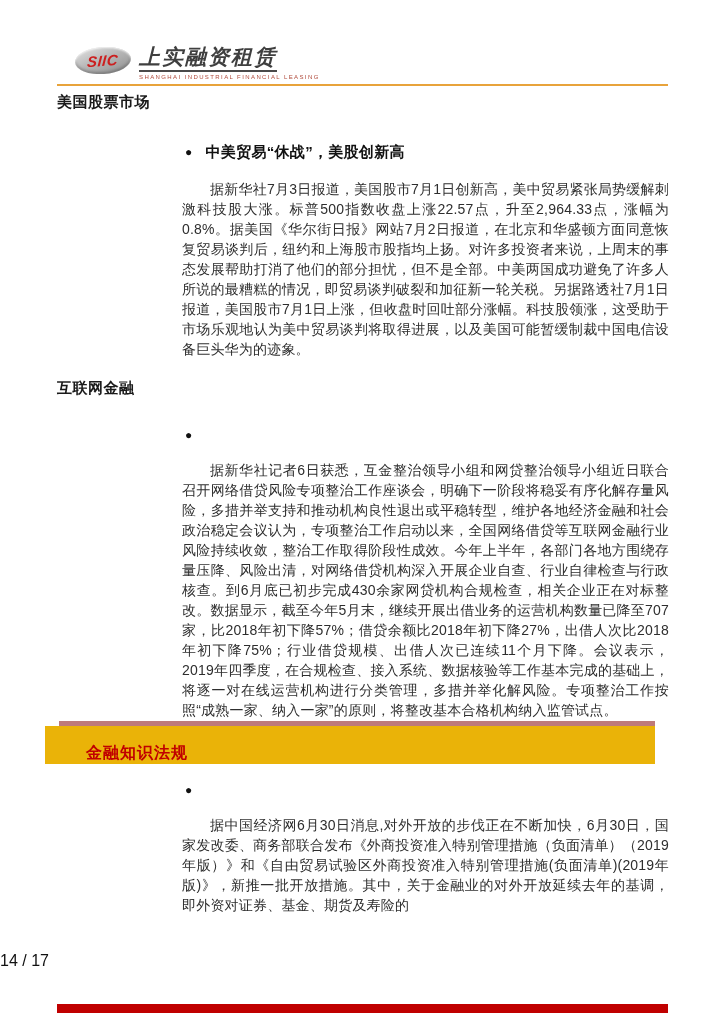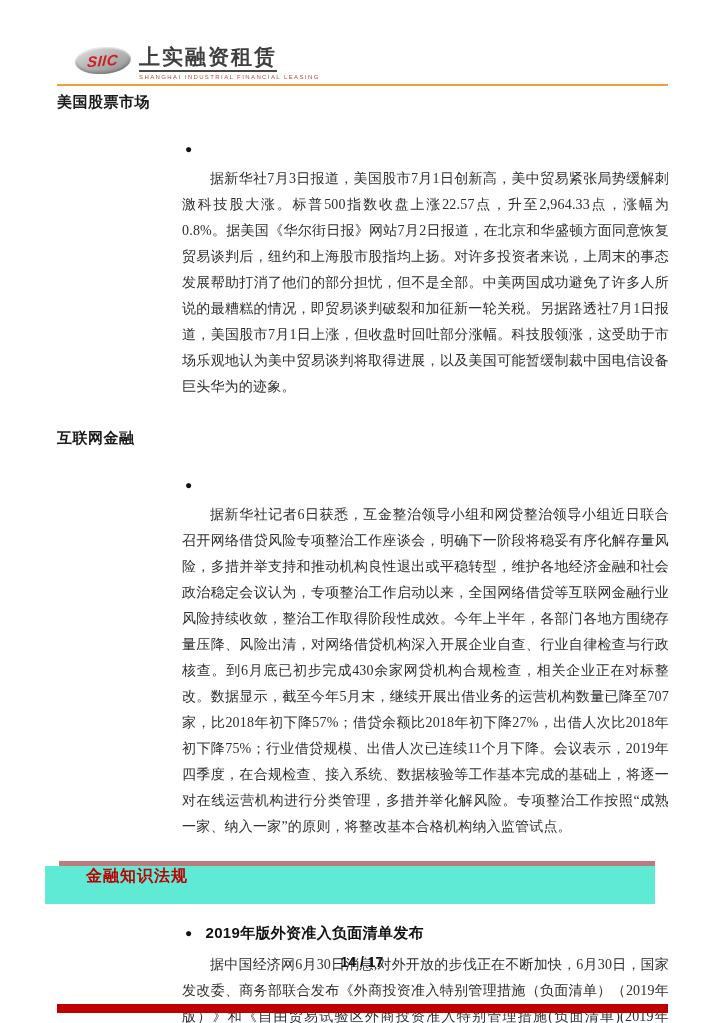--- a/index.html
+++ b/index.html
@@ -36,81 +36,80 @@
     color:#cc1f1f;
     transform:skewX(-8deg);
   }
   .logo-text { margin-left:8px; }
   .logo-cn {
     font-size:21px; font-weight:bold; color:#3f3f3f;
     letter-spacing:2px; line-height:25px;
     border-bottom:2px solid #4a4a4a;
     padding-bottom:1px;
     display:inline-block;
+    font-style:italic;
   }
   .logo-en {
     font-size:6px; color:#b04a3c;
     letter-spacing:1.4px;
     margin-top:2px;
     white-space:nowrap;
   }
 
   
   .gold-rule { height:2px; background:#e8a33b; margin-top:0; }
   .section-heading {
     font-size:15px; font-weight:bold; color:#1a1a1a;
     margin-top:7px; letter-spacing:0.5px;font-family:Liberation Serif, serif;
   }
-  .section-heading.second { margin-top:29px; }
+  .section-heading.second { margin-top:20px; }
 
   
   .item-title {
     display:flex; align-items:baseline;
     margin-left:128px; margin-top:31px;
     font-size:15px; font-weight:bold; color:#111;
     letter-spacing:0.3px;
   }
   .item-title .bullet {
     font-size:12px; margin-right:13px; color:#111;
     transform:translateY(-1px);
   }
   .item-body {
-    margin-left:125px; margin-top:9px;
+    margin-left:125px; margin-top:17px;
     width:487px;
-    font-size:14px; line-height:26px;
+    font-size:14px; line-height:20px;
     text-align:justify; text-indent:2em;
     color:#2e2e2e;
     letter-spacing:0.2px;
-    font-family:Liberation Serif, serif;
   }
 
   
   .banner {
     position:relative;
-    margin-left:-12px; margin-top:26px;
+    margin-left:-12px; margin-top:6px;
     width:610px; height:38px;
-    background:#5eead4;
-    display:flex; align-items:flex-start;
+    background:#eab308;
+    display:flex; align-items:flex-end;
   }
   .banner::before {
     content:"";
     position:absolute; top:-5px; left:14px; right:0; height:5px;
     background:#be7a7a;
   }
   .banner-label {
     font-size:16px; font-weight:bold; color:#c00000;
     padding-left:41px; letter-spacing:1px;
   }
   .banner + .item-title { margin-top:20px; }
 
   
   .page-number {
     position:absolute; left:0; right:0; bottom:53px;
-    text-align:center;
-    font-size:14px; font-weight:bold; color:#111;
+    font-size:16px; font-weight:normal; color:#111;
   }
   .bottom-bar {
     position:absolute; left:57px; right:56px; bottom:10px;
     height:9px; background:#c00000;
   }
 </style>
 </head>
 <body>
 
 <div class="page">
@@ -125,37 +124,37 @@
         <div class="logo-en">SHANGHAI INDUSTRIAL FINANCIAL LEASING</div>
       </div>
     </div>
 
     <div class="gold-rule"></div>
 
     <h2 class="section-heading">美国股票市场</h2>
 
     <div class="item-title">
       <span class="bullet">●</span>
+      <span>中美贸易“休战”，美股创新高</span>
     </div>
     <p class="item-body">据新华社7月3日报道，美国股市7月1日创新高，美中贸易紧张局势缓解刺激科技股大涨。标普500指数收盘上涨22.57点，升至2,964.33点，涨幅为0.8%。据美国《华尔街日报》网站7月2日报道，在北京和华盛顿方面同意恢复贸易谈判后，纽约和上海股市股指均上扬。对许多投资者来说，上周末的事态发展帮助打消了他们的部分担忧，但不是全部。中美两国成功避免了许多人所说的最糟糕的情况，即贸易谈判破裂和加征新一轮关税。另据路透社7月1日报道，美国股市7月1日上涨，但收盘时回吐部分涨幅。科技股领涨，这受助于市场乐观地认为美中贸易谈判将取得进展，以及美国可能暂缓制裁中国电信设备巨头华为的迹象。</p>
 
     <h2 class="section-heading second">互联网金融</h2>
 
     <div class="item-title">
       <span class="bullet">●</span>
     </div>
     <p class="item-body">据新华社记者6日获悉，互金整治领导小组和网贷整治领导小组近日联合召开网络借贷风险专项整治工作座谈会，明确下一阶段将稳妥有序化解存量风险，多措并举支持和推动机构良性退出或平稳转型，维护各地经济金融和社会政治稳定会议认为，专项整治工作启动以来，全国网络借贷等互联网金融行业风险持续收敛，整治工作取得阶段性成效。今年上半年，各部门各地方围绕存量压降、风险出清，对网络借贷机构深入开展企业自查、行业自律检查与行政核查。到6月底已初步完成430余家网贷机构合规检查，相关企业正在对标整改。数据显示，截至今年5月末，继续开展出借业务的运营机构数量已降至707家，比2018年初下降57%；借贷余额比2018年初下降27%，出借人次比2018年初下降75%；行业借贷规模、出借人次已连续11个月下降。会议表示，2019年四季度，在合规检查、接入系统、数据核验等工作基本完成的基础上，将逐一对在线运营机构进行分类管理，多措并举化解风险。专项整治工作按照“成熟一家、纳入一家”的原则，将整改基本合格机构纳入监管试点。</p>
 
     <div class="banner">
       <span class="banner-label">金融知识法规</span>
     </div>
 
     <div class="item-title">
       <span class="bullet">●</span>
-      <span>2019年版外资准入负面清单发布</span>
     </div>
     <p class="item-body">据中国经济网6月30日消息,对外开放的步伐正在不断加快，6月30日，国家发改委、商务部联合发布《外商投资准入特别管理措施（负面清单）（2019年版）》和《自由贸易试验区外商投资准入特别管理措施(负面清单)(2019年版)》，新推一批开放措施。其中，关于金融业的对外开放延续去年的基调，即外资对证券、基金、期货及寿险的</p>
 
   </div>
 
   <div class="page-number">14 / 17</div>
   <div class="bottom-bar"></div>
 </div>
 
 </body></html>

